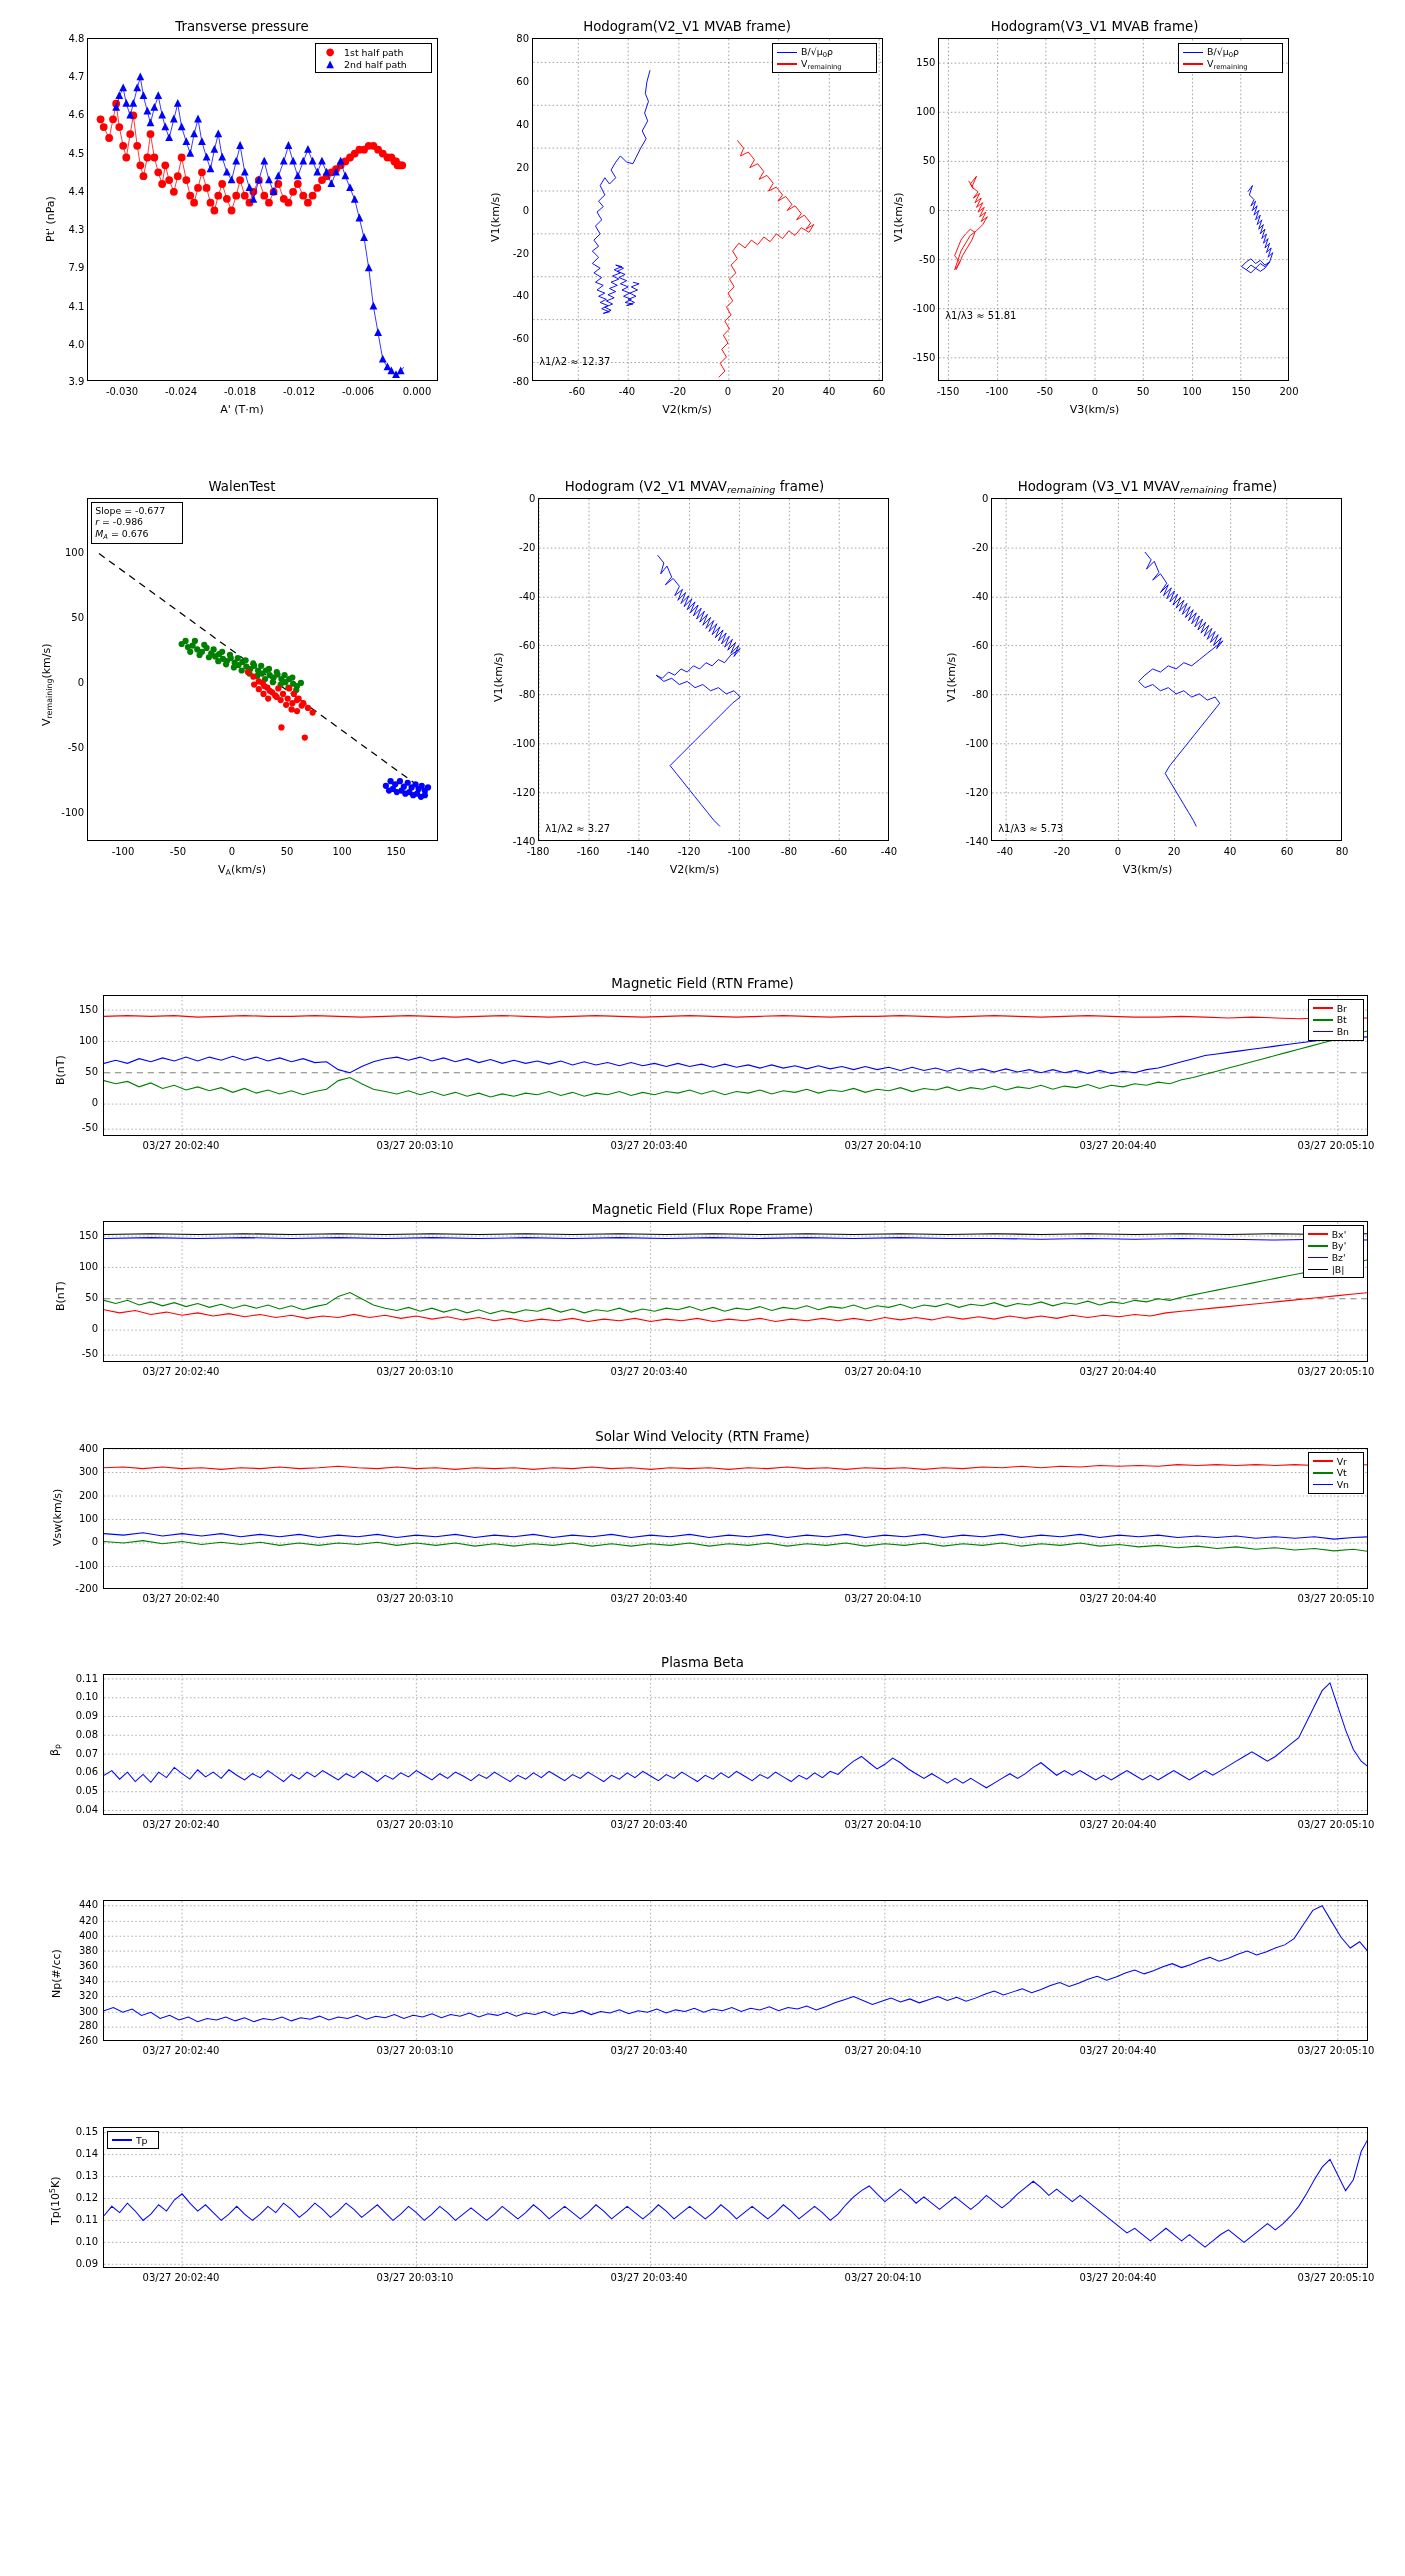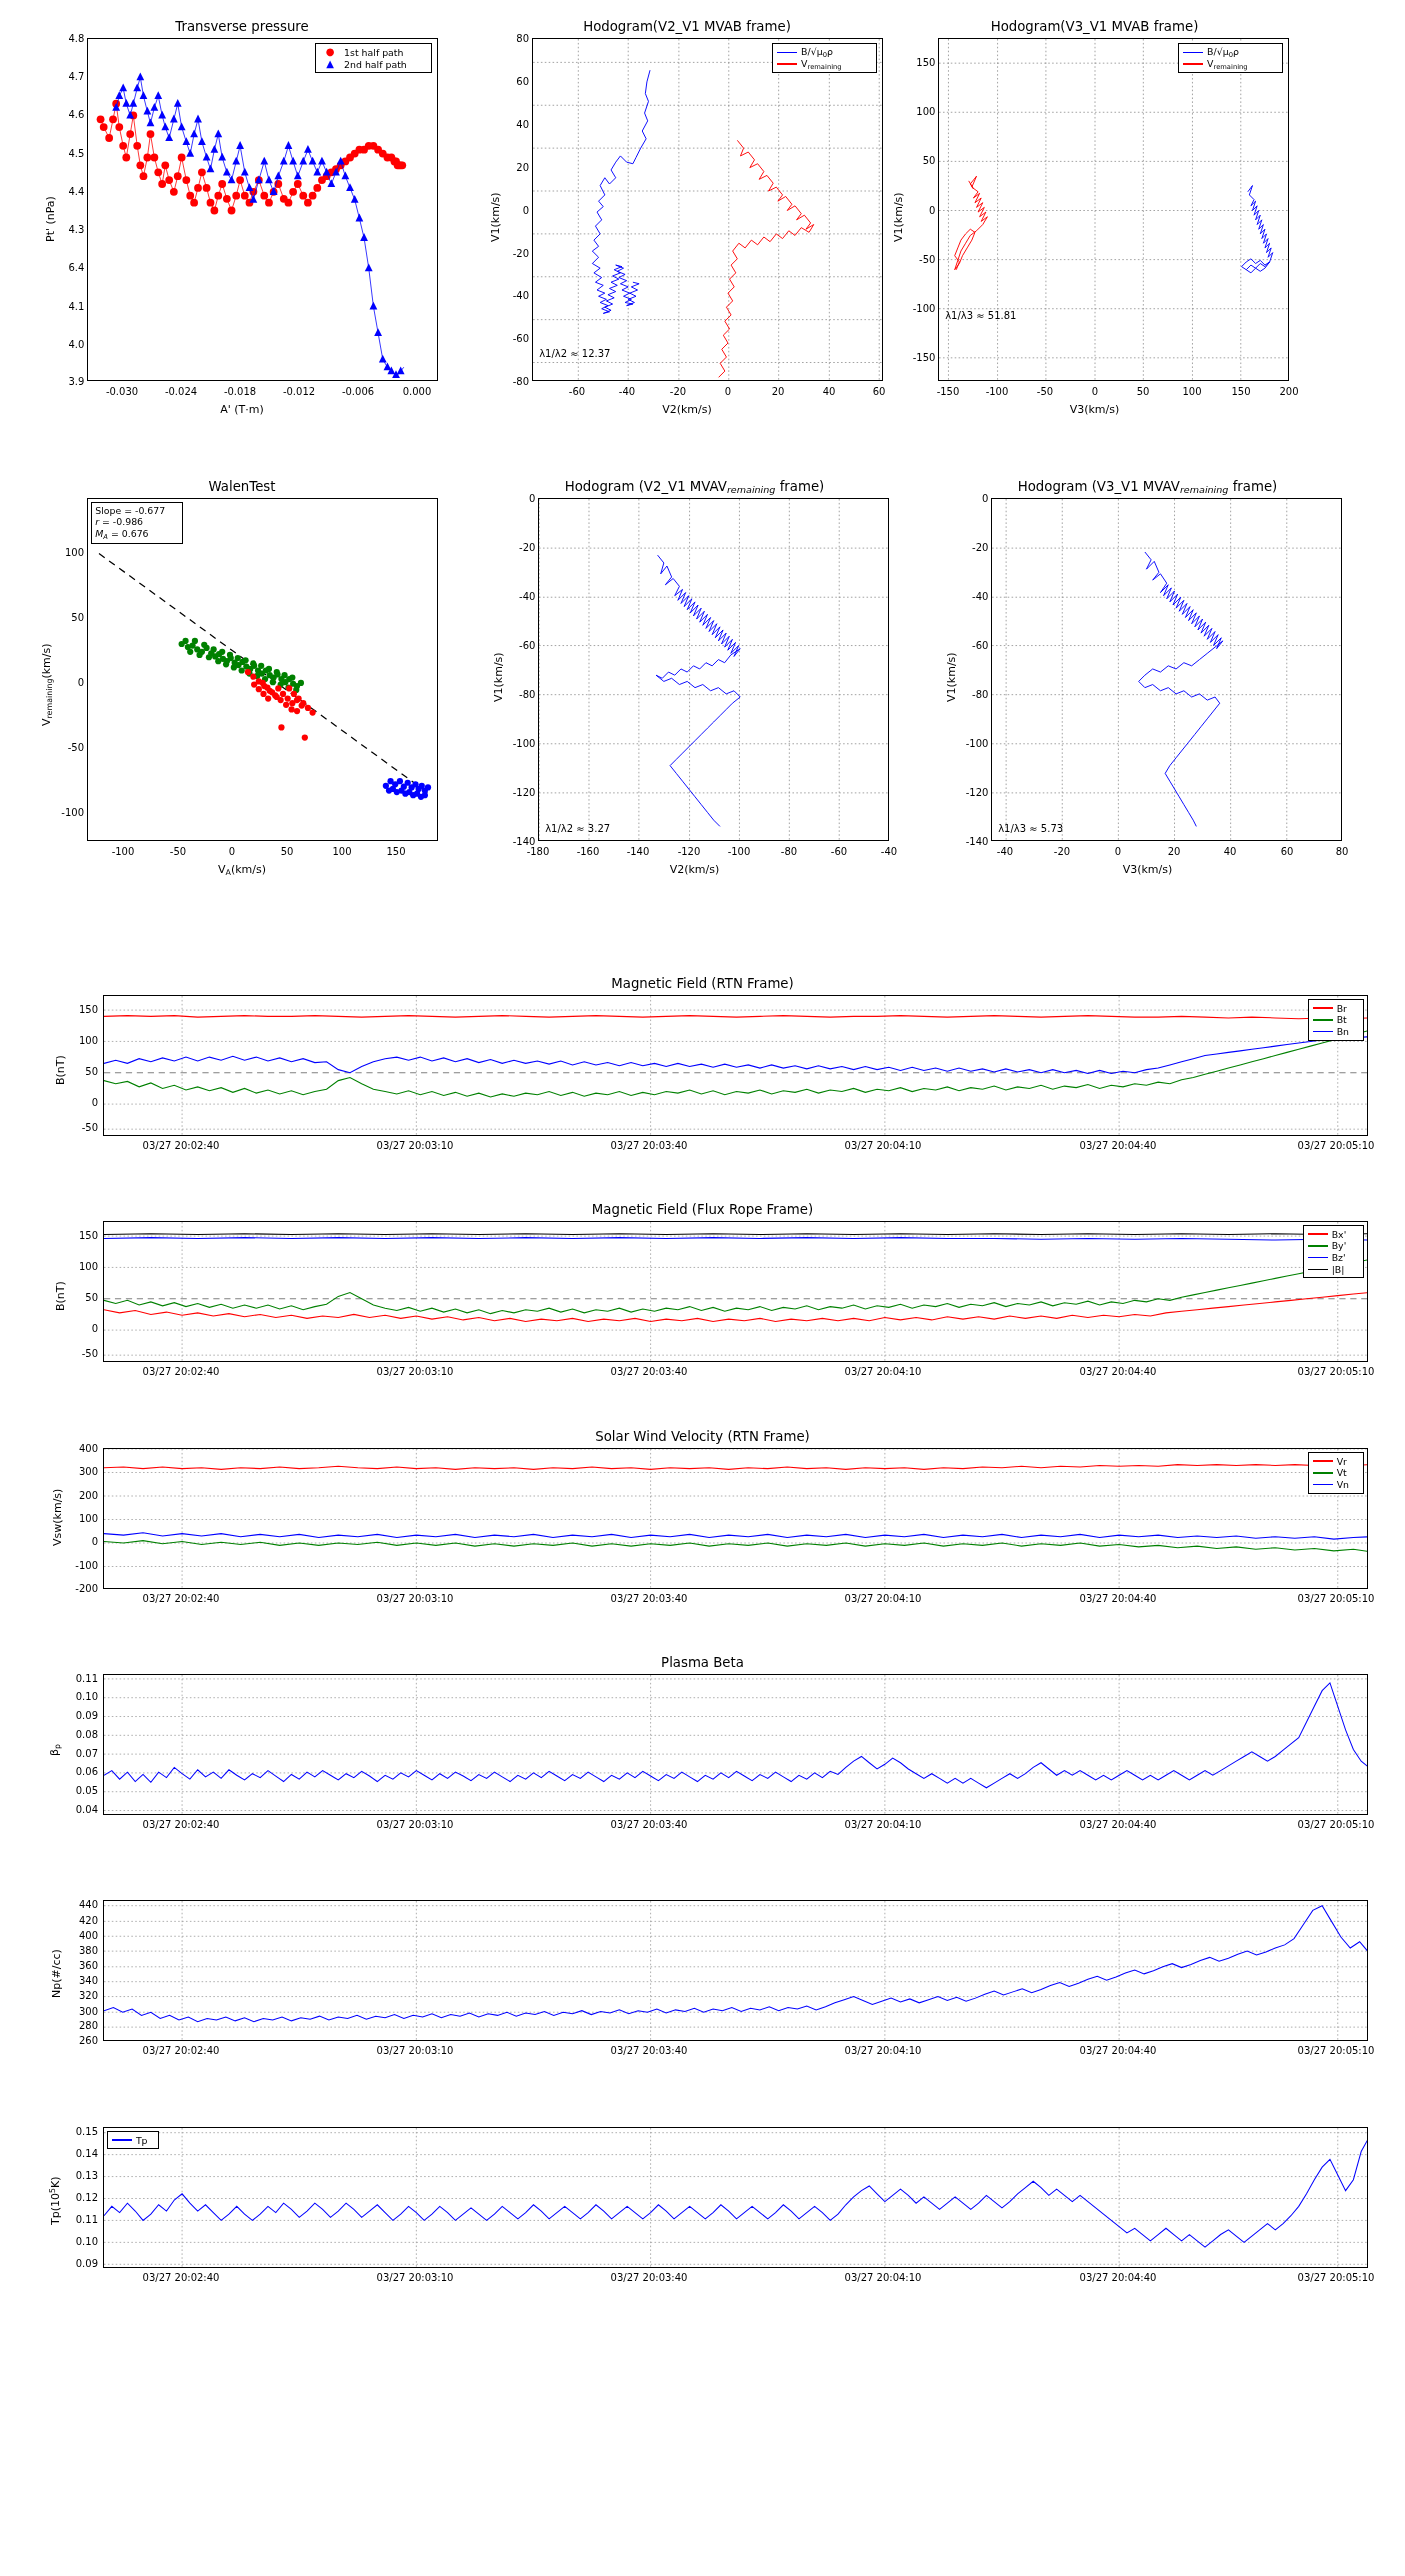--- a/index.html
+++ b/index.html
@@ -192,21 +192,21 @@
             <span>2nd half path</span>
           </div>
       </div>
     </div>
     <div class="ticky" style="left:23.4px;top:22px;width:30px;">4.8</div>
     <div class="ticky" style="left:23.4px;top:60px;width:30px;">4.7</div>
     <div class="ticky" style="left:23.4px;top:98px;width:30px;">4.6</div>
     <div class="ticky" style="left:23.4px;top:137px;width:30px;">4.5</div>
     <div class="ticky" style="left:23.4px;top:175px;width:30px;">4.4</div>
     <div class="ticky" style="left:23.4px;top:213px;width:30px;">4.3</div>
-    <div class="ticky" style="left:23.4px;top:251px;width:30px;">6.4</div>
+    <div class="ticky" style="left:23.4px;top:251px;width:30px;">7.9</div>
     <div class="ticky" style="left:23.4px;top:290px;width:30px;">4.1</div>
     <div class="ticky" style="left:23.4px;top:328px;width:30px;">4.0</div>
     <div class="ticky" style="left:23.4px;top:365px;width:30px;">3.9</div>
     <div class="tickx" style="left:91px;top:370px;">-0.030</div>
     <div class="tickx" style="left:150px;top:370px;">-0.024</div>
     <div class="tickx" style="left:209px;top:370px;">-0.018</div>
     <div class="tickx" style="left:268px;top:370px;">-0.012</div>
     <div class="tickx" style="left:327px;top:370px;">-0.006</div>
     <div class="tickx" style="left:386px;top:370px;">0.000</div>
     <div class="xlabel" style="top:387px;">A' (T·m)</div>
@@ -240,21 +240,21 @@
       <div class="legend" style="right:4.7px;top:4.7px;width:105px;">
         <div class="row">
             <span class="swatch" style="background:#0000ff;"></span>
             <span>B/√μ<span class="sub">0</span>ρ</span>
           </div>
         <div class="row">
             <span class="swatch" style="background:#ff0000;"></span>
             <span>V<span class="sub">remaining</span></span>
           </div>
       </div>
-      <div class="annot" style="left:6.2px;bottom:21px;text-align:right;">λ1/λ2 ≈ 12.37</div>
+      <div class="annot" style="left:6.2px;bottom:13px;text-align:right;">λ1/λ2 ≈ 12.37</div>
     </div>
     <div class="ticky" style="left:20px;top:22px;width:33px;">80</div>
     <div class="ticky" style="left:20px;top:65px;width:33px;">60</div>
     <div class="ticky" style="left:20px;top:108px;width:33px;">40</div>
     <div class="ticky" style="left:20px;top:151px;width:33px;">20</div>
     <div class="ticky" style="left:20px;top:194px;width:33px;">0</div>
     <div class="ticky" style="left:20px;top:237px;width:33px;">-20</div>
     <div class="ticky" style="left:20px;top:279px;width:33px;">-40</div>
     <div class="ticky" style="left:20px;top:322px;width:33px;">-60</div>
     <div class="ticky" style="left:20px;top:365px;width:33px;">-80</div>

